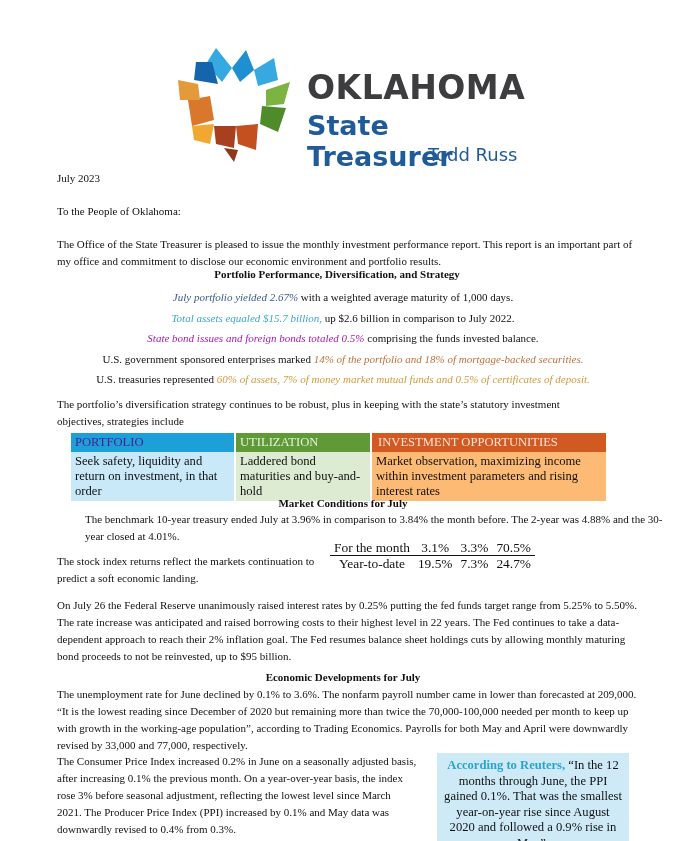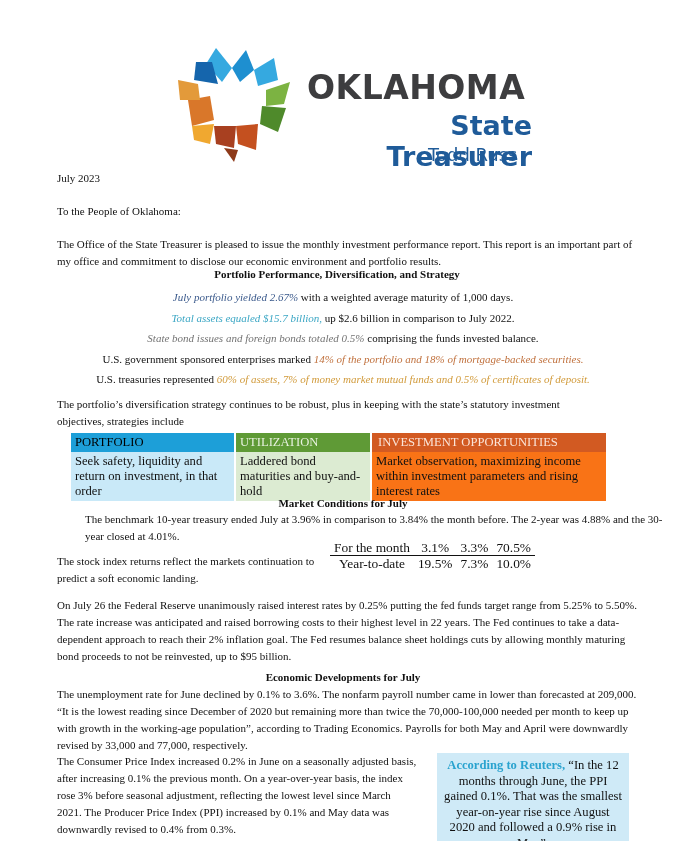--- a/index.html
+++ b/index.html
@@ -2,21 +2,21 @@
 <html><head>
 <meta charset="utf-8">
 <style>
   html,body{margin:0;padding:0;background:#fff;}
   body{width:686px;height:841px;position:relative;overflow:hidden;font-family:"Liberation Serif",serif;color:#111;}
   .abs{position:absolute;}
   .p{font-size:11px;line-height:17px;margin:0;}
   .center{text-align:center;}
   .bold{font-weight:bold;}
   .it{font-style:italic;}
-  .logo-text{font-family:"DejaVu Sans","Liberation Sans",sans-serif;text-align:right;}
+  .logo-text{font-family:"DejaVu Sans","Liberation Sans",sans-serif;}
   table.strat{border-collapse:collapse;font-size:12.6px;line-height:15px;}
   table.strat td{padding:2px 4px;vertical-align:top;border-right:2px solid #fff;}
   table.idx{border-collapse:collapse;font-size:13.4px;line-height:15px;}
   table.idx td{padding:0 4px;text-align:center;}
 </style>
 </head>
 <body>
 
 <div class="abs" style="left:172px;top:38px;width:360px;height:130px;">
   <svg class="abs" style="left:2px;top:2px;" width="125" height="125" viewBox="0 0 125 125">
@@ -39,58 +39,58 @@
 </div>
 
 <p class="abs p" style="left:57px;top:170px;">July 2023</p>
 <p class="abs p" style="left:57px;top:203px;">To the People of Oklahoma:</p>
 <p class="abs p" style="left:57px;top:236px;width:590px;">The Office of the State Treasurer is pleased to issue the monthly investment performance report. This report is an important part of my office and commitment to disclose our economic environment and portfolio results.</p>
 
 <p class="abs p bold center" style="left:0;width:674px;top:266px;">Portfolio Performance, Diversification, and Strategy</p>
 <div class="abs" style="left:0;width:686px;top:287px;">
   <p class="p center" style="line-height:20.5px;text-align:center;"><span></span><span class="it" style="color:#3b5a8c;">July portfolio yielded 2.67%</span><span> with a weighted average maturity of 1,000 days.</span></p>
   <p class="p center" style="line-height:20.5px;"><span></span><span class="it" style="color:#3aa6c4;">Total assets equaled $15.7 billion,</span><span> up $2.6 billion in comparison to July 2022.</span></p>
-  <p class="p center" style="line-height:20.5px;"><span></span><span class="it" style="color:#737373;">State bond issues and foreign bonds totaled 0.5%</span><span> comprising the funds invested balance.</span></p>
+  <p class="p center" style="line-height:20.5px;"><span></span><span class="it" style="color:#a21caf;">State bond issues and foreign bonds totaled 0.5%</span><span> comprising the funds invested balance.</span></p>
   <p class="p center" style="line-height:20.5px;"><span>U.S. government sponsored enterprises marked </span><span class="it" style="color:#c0703c;">14% of the portfolio and 18% of mortgage-backed securities.</span><span></span></p>
   <p class="p center" style="line-height:20.5px;"><span>U.S. treasuries represented </span><span class="it" style="color:#d19a3a;">60% of assets, 7% of money market mutual funds and 0.5% of certificates of deposit.</span><span></span></p>
 </div>
 <p class="abs p" style="left:57px;top:396px;width:540px;">The portfolio’s diversification strategy continues to be robust, plus in keeping with the state’s statutory investment objectives, strategies include</p>
 
 <table class="abs strat" style="left:71px;top:433px;width:537px;">
   <tbody>
       <tr>
-    <td style="background:#1d9fd8;color:#000000;width:155px;">PORTFOLIO</td>
+    <td style="background:#1d9fd8;color:#4c1d95;width:155px;">PORTFOLIO</td>
     <td style="background:#5f9a36;color:#e8f2e0;width:126px;">UTILIZATION</td>
     <td style="background:#d25a22;color:#fbe4d8;padding-left:6px;">INVESTMENT OPPORTUNITIES</td>
   </tr>
   <tr>
     <td style="background:#c9e9f8;">Seek safety, liquidity and return on investment, in that order</td>
     <td style="background:#dcebd2;">Laddered bond maturities and buy-and-hold</td>
-    <td style="background:#f97316;">Market observation, maximizing income within investment parameters and rising interest rates</td>
+    <td style="background:#fdba74;">Market observation, maximizing income within investment parameters and rising interest rates</td>
   </tr>
 </tbody>
   </table>
 
 <p class="abs p bold center" style="left:0;width:686px;top:495px;">Market Conditions for July</p>
 <p class="abs p" style="left:57px;top:511px;width:590px;margin-left:28px;">The benchmark 10-year treasury ended July at 3.96% in comparison to 3.84% the month before. The 2-year was 4.88% and the 30-year closed at 4.01%.</p>
 <p class="abs p" style="left:57px;top:553px;width:260px;">The stock index returns reflect the markets continuation to predict a soft economic landing.</p>
 
 <table class="abs idx" style="left:330px;top:540px;">
   <tbody>
   <tr style="border-bottom:1.5px solid #111;">
     <td>For the month</td>
     <td>3.1%</td>
     <td>3.3%</td>
     <td>70.5%</td>
   </tr>
   <tr>
     <td>Year-to-date</td>
     <td>19.5%</td>
     <td>7.3%</td>
-    <td>10.0%</td>
+    <td>24.7%</td>
   </tr>
 </tbody>
   </table>
 
 <p class="abs p" style="left:57px;top:597px;width:592px;">On July 26 the Federal Reserve unanimously raised interest rates by 0.25% putting the fed funds target range from 5.25% to 5.50%. The rate increase was anticipated and raised borrowing costs to their highest level in 22 years. The Fed continues to take a data-dependent approach to reach their 2% inflation goal. The Fed resumes balance sheet holdings cuts by allowing monthly maturing bond proceeds to not be reinvested, up to $95 billion.</p>
 
 <p class="abs p bold center" style="left:0;width:686px;top:669px;">Economic Developments for July</p>
 <p class="abs p" style="left:57px;top:686px;width:592px;">The unemployment rate for June declined by 0.1% to 3.6%. The nonfarm payroll number came in lower than forecasted at 209,000. “It is the lowest reading since December of 2020 but remaining more than twice the 70,000-100,000 needed per month to keep up with growth in the working-age population”, according to Trading Economics. Payrolls for both May and April were downwardly revised by 33,000 and 77,000, respectively.</p>
 <p class="abs p" style="left:57px;top:753px;width:360px;">The Consumer Price Index increased 0.2% in June on a seasonally adjusted basis, after increasing 0.1% the previous month. On a year-over-year basis, the index rose 3% before seasonal adjustment, reflecting the lowest level since March 2021. The Producer Price Index (PPI) increased by 0.1% and May data was downwardly revised to 0.4% from 0.3%.</p>
 

